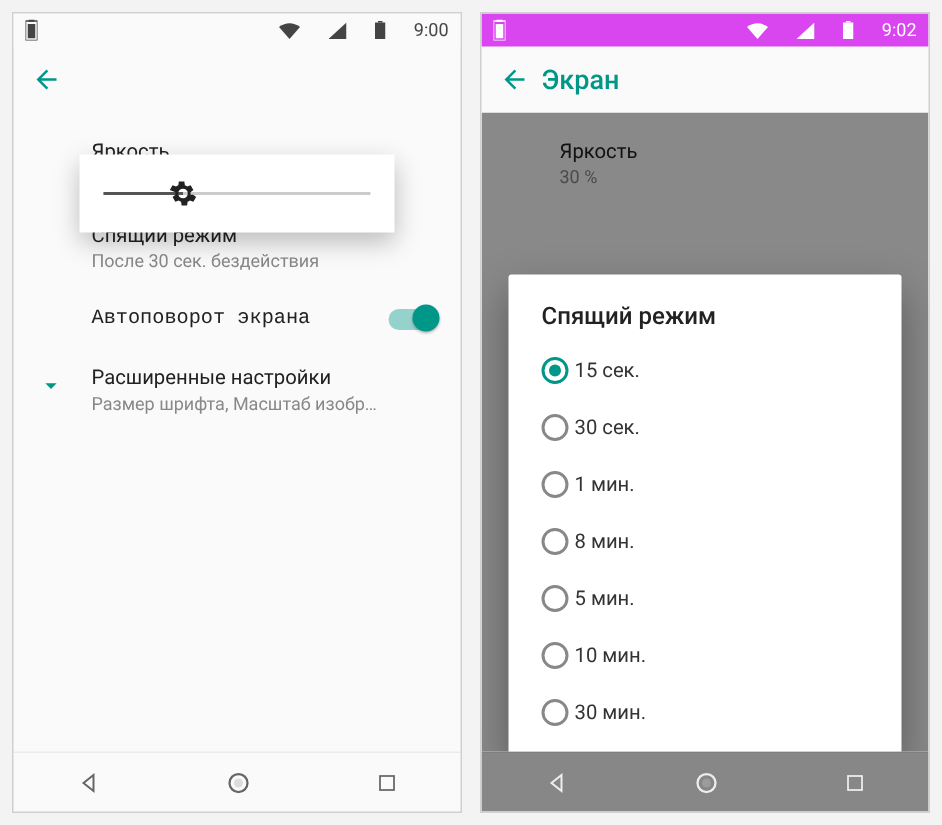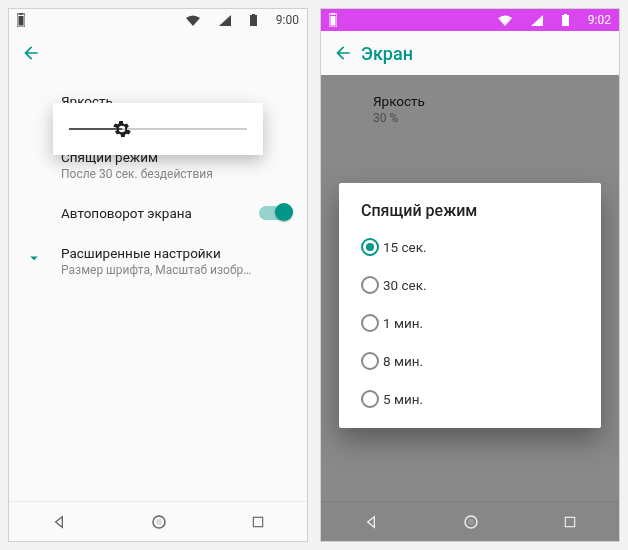--- a/index.html
+++ b/index.html
@@ -55,21 +55,21 @@
   }
   .content {
     padding: 6px 0;
   }
   .item {
     padding: 12px 52px 12px 52px;
   }
   .item .primary { font-size: 13.5px; color: #222; }
   .item .secondary { font-size: 12px; color: #888; margin-top: 2px; white-space: nowrap; overflow: hidden; text-overflow: ellipsis; }
   .item.switch-row { display: flex; align-items: center; padding-right: 16px; }
-  .item.switch-row .primary { flex: 1; }
+  .item.switch-row .primary { flex: 1; font-family: Liberation Mono, monospace; }
   .expand-row { position: relative; }
   .expand-row .chevron {
     position: absolute;
     left: 16px;
     top: 16px;
     color: #009688;
   }
   .switch {
     width: 32px; height: 14px; background: rgba(0,150,136,0.4);
     border-radius: 10px; position: relative;
@@ -301,20 +301,28 @@
             <div class="label">1 мин.</div>
           </div>
           <div class="radio-row">
             <div class="radio"></div>
             <div class="label">8 мин.</div>
           </div>
           <div class="radio-row">
             <div class="radio"></div>
             <div class="label">5 мин.</div>
           </div>
+          <div class="radio-row">
+            <div class="radio"></div>
+            <div class="label">10 мин.</div>
+          </div>
+          <div class="radio-row">
+            <div class="radio"></div>
+            <div class="label">30 мин.</div>
+          </div>
         </div>
     </div>
   </div>
 
   <div class="nav-bar">
     <span class="nav-btn">
         <svg width="16" height="16" viewBox="0 0 24 24">
           <path d="M17 4l-10 8 10 8z" fill="none" stroke="currentColor" stroke-width="2"></path>
         </svg>
       </span>

